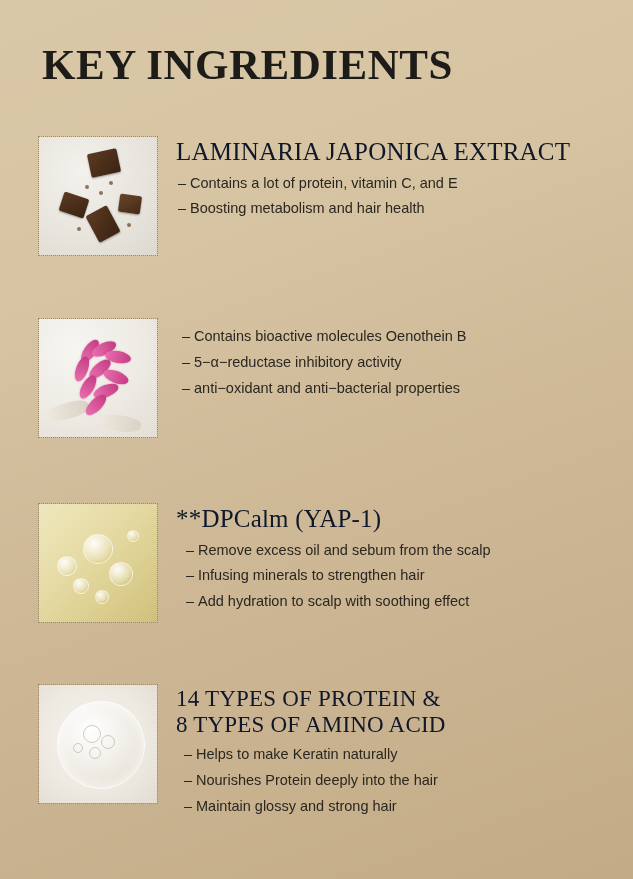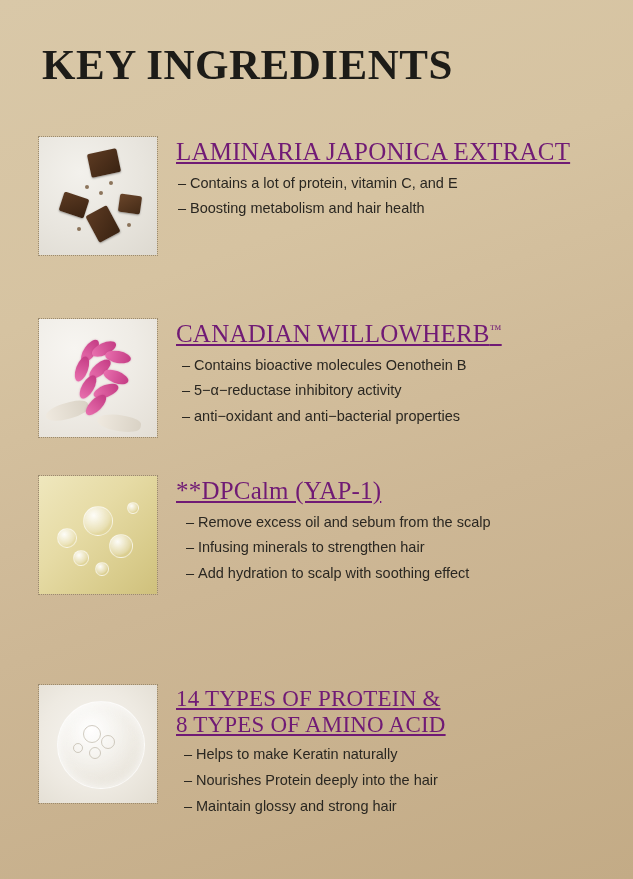--- a/index.html
+++ b/index.html
@@ -52,25 +52,24 @@
     inset: 0;
   }
   .sec-body {
     margin-left: 18px;
     flex: 1 1 auto;
     padding-top: 2px;
   }
   .sec-title {
     font-family: "Liberation Serif", serif;
     font-size: 25px;
-    color: #701a75;
+    color: #0f172a;
     line-height: 1.14;
     letter-spacing: 0.2px;
     white-space: nowrap;
-    text-decoration: underline;
   }
   .sec-title.small {
     font-size: 23px;
   }
   .sec-title sup {
     font-size: 12px;
     vertical-align: super;
   }
   .bullets {
     margin: 4px 0 0 0;
@@ -200,30 +199,29 @@
         <div class="petal" style="left:66px; top:32px; transform: rotate(10deg);"></div>
         <div class="petal" style="left:30px; top:44px; transform: rotate(-70deg);"></div>
         <div class="petal" style="left:48px; top:44px; transform: rotate(-40deg);"></div>
         <div class="petal" style="left:64px; top:52px; transform: rotate(20deg);"></div>
         <div class="petal" style="left:36px; top:62px; transform: rotate(-60deg);"></div>
         <div class="petal" style="left:54px; top:66px; transform: rotate(-20deg);"></div>
         <div class="petal" style="left:44px; top:80px; transform: rotate(-45deg);"></div>
       </div>
     </div>
     <div class="sec-body">
-      <div class="sec-title"><span>CANADIAN WILLOWHERB</span><sup>™</sup></div>
       <ul class="bullets">
         <li><span class="dash">–</span><span>Contains bioactive molecules Oenothein B</span></li>
         <li><span class="dash">–</span><span>5−α−reductase inhibitory activity</span></li>
         <li><span class="dash">–</span><span>anti−oxidant and anti−bacterial properties</span></li>
       </ul>
     </div>
   </div>
 
-  <div class="section indent-3" style="top: 475px; justify-content: space-between;">
+  <div class="section indent-3" style="top: 503px; justify-content: space-between;">
     <div class="thumb">
       <div class="thumb-inner art-oil">
         <div class="bub" style="left:44px; top:30px; width:28px; height:28px;"></div>
         <div class="bub" style="left:18px; top:52px; width:18px; height:18px;"></div>
         <div class="bub" style="left:70px; top:58px; width:22px; height:22px;"></div>
         <div class="bub" style="left:34px; top:74px; width:14px; height:14px;"></div>
         <div class="bub" style="left:56px; top:86px; width:12px; height:12px;"></div>
         <div class="bub" style="left:88px; top:26px; width:10px; height:10px;"></div>
       </div>
     </div>

